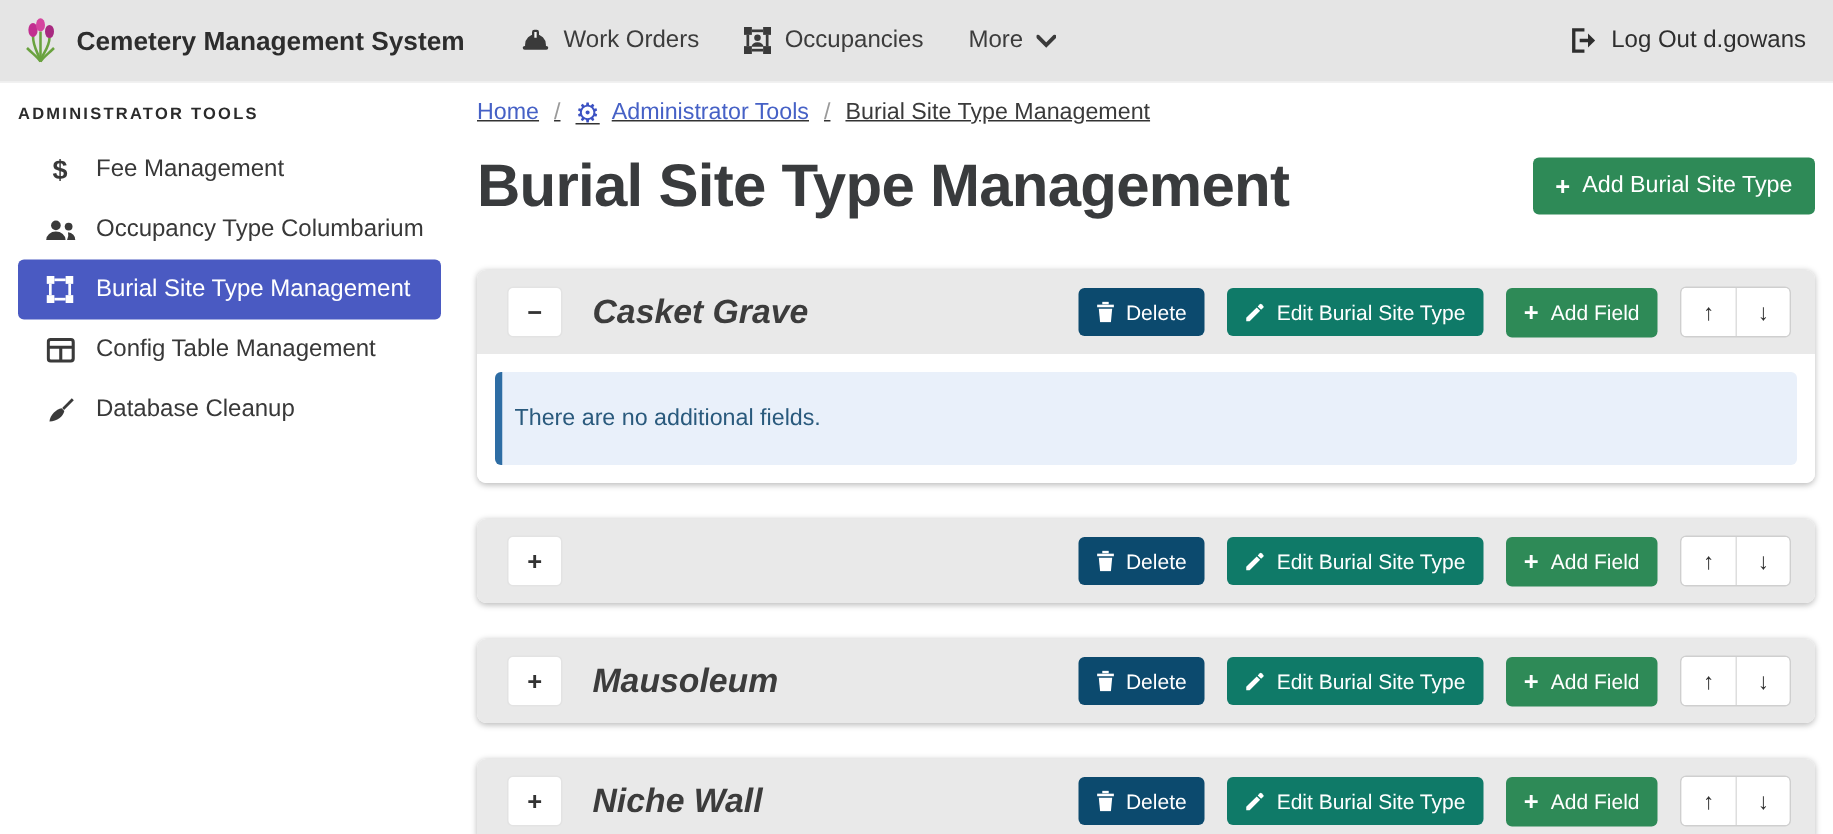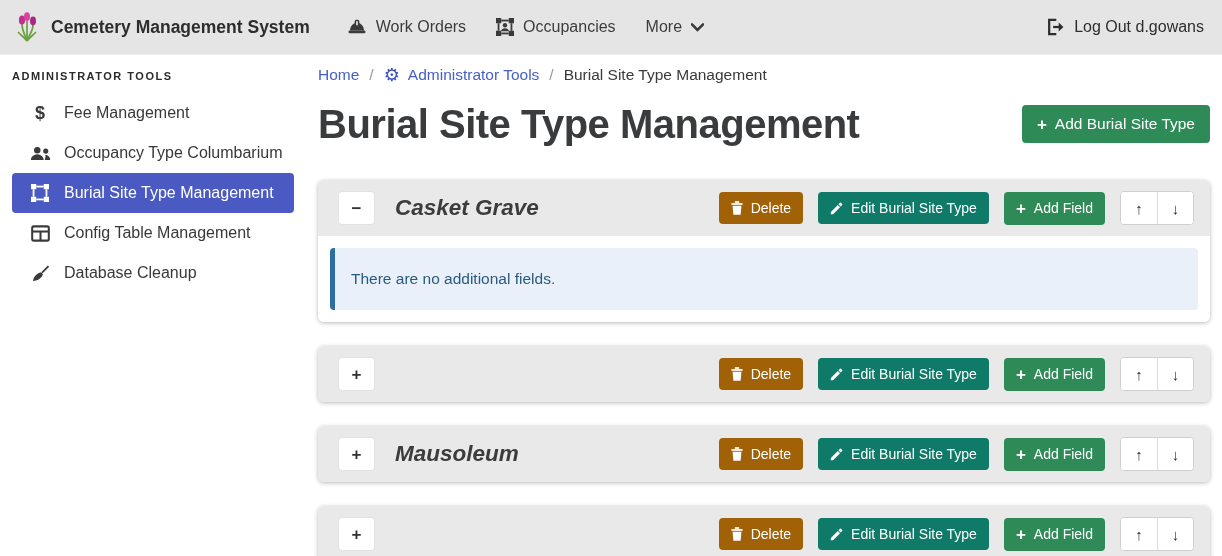--- a/index.html
+++ b/index.html
@@ -25,60 +25,60 @@
   .side-item { height:40px; margin:0 16px 0 12px; border-radius:4px; display:flex;
     align-items:center; padding:0 10px 0 17px; gap:13px; font-size:16px; color:#383838;
     cursor:pointer; }
   .side-item.active { background:#4a5ac2; color:#fff; }
   .side-icon { width:22px; display:flex; justify-content:center; align-items:center; flex:0 0 22px; }
   .glyph-dollar { font-size:18px; font-weight:bold; }
 
   .main { flex:1; padding:9px 12px 0 8px; }
 
   
-  .breadcrumb { display:flex; align-items:center; gap:10px; font-size:15.5px; padding-top:2px; }
+  .breadcrumb { display:flex; align-items:center; gap:10px; font-size:15.5px; padding-top:2px;text-decoration:underline; }
   .breadcrumb a { color:#4661c6; text-decoration:none; display:flex; align-items:center;
     gap:8px; cursor:pointer; }
   .sep { color:#9a9a9a; }
   .gear-glyph { color:#3c52c3; font-size:18px; line-height:1; }
   .bc-current { color:#3a3a3a; }
 
   
   .title-row { display:flex; align-items:center; justify-content:space-between; margin-top:14px; }
   h1 { margin:0; font-size:40px; line-height:52px; font-weight:bold; color:#393b3d;
     letter-spacing:-0.5px; }
 
   .btn { display:inline-flex; align-items:center; gap:8px; border:none; border-radius:4px;
     color:#fff; cursor:pointer; font-family:inherit; white-space:nowrap; }
   .btn-lg { font-size:15.5px; padding:10px 15px; }
   .btn-sm { font-size:14px; padding:8px 12px; }
   .btn-green { background:#2e8a57; }
   .btn-teal  { background:#0f7a68; }
-  .btn-red   { background:#a16207; }
+  .btn-red   { background:#0c4a6e; }
   .plus-glyph { font-size:17px; font-weight:bold; line-height:1; }
 
   
   .cards { margin-top:30px; display:flex; flex-direction:column; gap:24px; }
   .card { border-radius:6px; box-shadow:0 1px 4px rgba(0,0,0,.28); }
   .card-header { background:#e9e9e9; height:56px; display:flex; align-items:center;
     padding:0 16px 0 20px; border-radius:6px; }
   .card.expanded .card-header { border-radius:6px 6px 0 0; }
   .toggle-btn { width:37px; height:34px; background:#fff; border:1px solid #e3e3e3;
     border-radius:4px; font-size:17px; font-weight:600; color:#333; cursor:pointer;
     line-height:1; font-family:inherit; }
   .card-title { margin:0 0 0 20px; font-size:22.5px; font-weight:bold; color:#3c3c3c;font-style:italic; }
   .actions { margin-left:auto; display:flex; align-items:center; gap:15px; }
   .arrow-group { display:flex; background:#fff; border:1px solid #cfcfcf; border-radius:4px;
     overflow:hidden; }
   .arrow-btn { width:36px; height:32px; background:#fff; border:none; font-size:15px;
     color:#2f2f2f; cursor:pointer; font-family:inherit; }
   .arrow-btn + .arrow-btn { border-left:1px solid #dedede; }
   .card-body { background:#fff; border-radius:0 0 6px 6px; padding:12px; }
   .alert { background:#e9f0fa; border-left:5px solid #2e6da4; border-radius:4px;
-    padding:22px 16px; color:#2a5a7d; font-size:15.5px; }
+    padding:22px 8px; color:#2a5a7d; font-size:15.5px; }
   .icon-wrap { display:inline-flex; align-items:center; line-height:0; }
 </style>
 </head>
 <body>
 
 <nav class="navbar">
   <div class="brand">
     <span class="icon-wrap">
       <svg width="26" height="30" viewBox="0 0 26 30">
         <g stroke="#6aa23f" stroke-width="1.7" fill="none">
@@ -334,20 +334,21 @@
               <button class="arrow-btn">↑</button>
               <button class="arrow-btn">↓</button>
             </div>
           </div>
         </header>
       </section>
 
       <section class="card">
         <header class="card-header">
           <button class="toggle-btn">+</button>
+          <h2 class="card-title">Niche Wall</h2>
           <div class="actions">
             <button class="btn btn-red btn-sm">
               <span class="icon-wrap">
                 <svg width="12" height="14" viewBox="0 0 14 16" fill="#fff">
                   <rect x="0.5" y="2.3" width="13" height="2"></rect>
                   <rect x="4.5" y="0" width="5" height="2"></rect>
                   <path d="M1.8 5.4 h10.4 l-1 10.6 h-8.4z"></path>
                 </svg>
               </span>
               <span>Delete</span>

